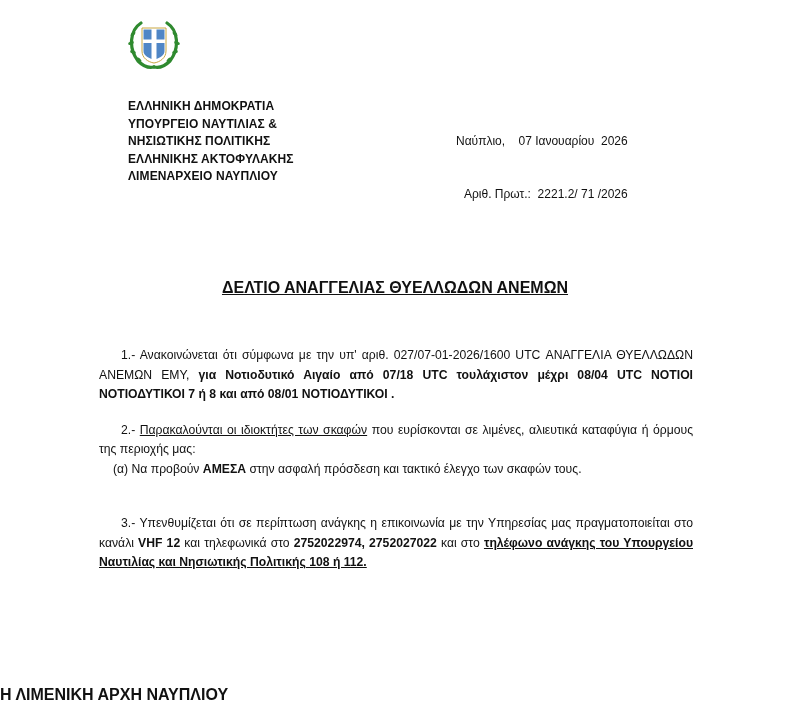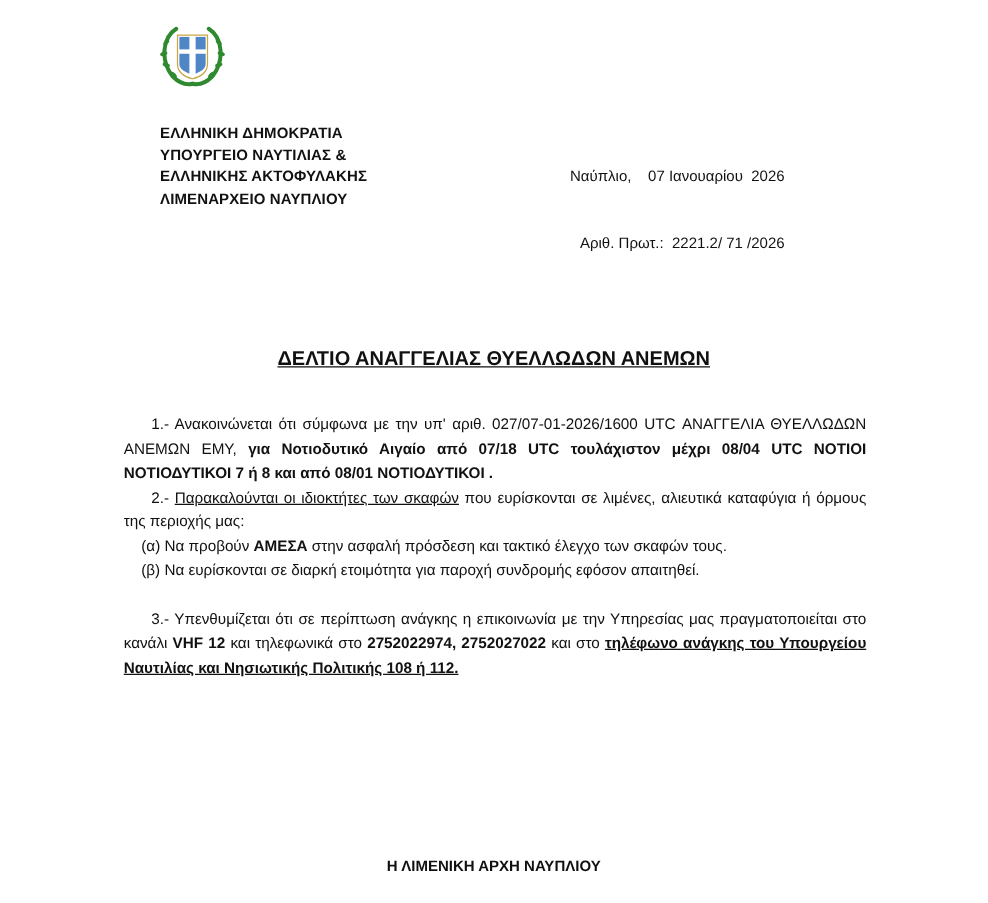--- a/index.html
+++ b/index.html
@@ -5,27 +5,27 @@
   html, body { margin:0; padding:0; background:#ffffff; }
   body { width:790px; height:722px; position:relative; overflow:hidden;
          font-family:"Liberation Sans", sans-serif; color:#111; }
   .emblem { position:absolute; left:124px; top:18px; width:60px; height:52px; }
   .hdr-left { position:absolute; left:99px; top:98px; font-weight:bold; font-size:12px; line-height:17.5px; letter-spacing:0.1px; }
   .hdr-left div { white-space:nowrap;padding-left:29px; }
   .hdr-right { position:absolute; left:456px; top:98px; font-size:12px; line-height:17.5px; white-space:pre;text-align:right; }
   .title { position:absolute; left:0; width:790px; top:279px; text-align:center; font-weight:bold; font-size:16px; text-decoration:underline; }
   .body { position:absolute; left:99px; width:594px; top:330px; font-size:12.2px; line-height:19.5px; }
   .p { text-align:justify; text-align-last:left; margin:0; }
-  .ind { text-indent:22px; }
+  .ind { text-indent:22px;margin-top:16px; }
   .sub { padding-left:14px; }
   .sub2 { text-indent:20px; }
   .b { font-weight:bold; }
   .u { text-decoration:underline; }
   .gap { height:19px; }
-  .sign { position:absolute; left:0; width:790px; top:686px; text-align:center; font-weight:bold; font-size:12px; }
+  .sign { position:absolute; left:0; width:790px; top:686px; font-weight:bold; font-size:16px; }
 </style>
 </head>
 <body>
 
 <svg class="emblem" viewBox="0 0 60 52">
 
   <g fill="none" stroke="#2f8a2f" stroke-width="3.2" stroke-linecap="round">
     <path d="M17 5 C6 12, 4 30, 14 43 C20 49, 26 50, 30 49"></path>
     <path d="M43 5 C54 12, 56 30, 46 43 C40 49, 34 50, 30 49"></path>
   </g>
@@ -43,33 +43,33 @@
   <path d="M18 10 H42 V33 C42 40, 36 44, 30 45 C24 44, 18 40, 18 33 Z" fill="#ffffff" stroke="#c8a640" stroke-width="1"></path>
   <rect x="19.5" y="11.5" width="8" height="10" fill="#4f86c6"></rect>
   <rect x="32.5" y="11.5" width="8" height="10" fill="#4f86c6"></rect>
   <path d="M19.5 25 H27.5 V41 C23 39, 19.5 37, 19.5 33 Z" fill="#4f86c6"></path>
   <path d="M32.5 25 H40.5 V33 C40.5 37, 37 39, 32.5 41 Z" fill="#4f86c6"></path>
 </svg>
 
 <div class="hdr-left">
   <div>ΕΛΛΗΝΙΚΗ ΔΗΜΟΚΡΑΤΙΑ</div>
   <div>ΥΠΟΥΡΓΕΙΟ ΝΑΥΤΙΛΙΑΣ &amp;</div>
+  <div>ΝΗΣΙΩΤΙΚΗΣ ΠΟΛΙΤΙΚΗΣ</div>
   <div>ΕΛΛΗΝΙΚΗΣ ΑΚΤΟΦΥΛΑΚΗΣ</div>
   <div>ΛΙΜΕΝΑΡΧΕΙΟ ΝΑΥΠΛΙΟΥ</div>
 </div>
 
 <div class="hdr-right">
   <div>Ναύπλιο,    07 Ιανουαρίου  2026</div>
   <div>Αριθ. Πρωτ.:  2221.2/ 71 /2026</div>
 </div>
 
 <div class="title">ΔΕΛΤΙΟ ΑΝΑΓΓΕΛΙΑΣ ΘΥΕΛΛΩΔΩΝ ΑΝΕΜΩΝ</div>
 
 <div class="body">
   <p class="p ind"><span>1.- Ανακοινώνεται ότι σύμφωνα με την υπ' αριθ. 027/07-01-2026/1600 UTC ΑΝΑΓΓΕΛΙΑ ΘΥΕΛΛΩΔΩΝ ΑΝΕΜΩΝ ΕΜΥ, </span><span class="b">για Νοτιοδυτικό Αιγαίο από 07/18 UTC τουλάχιστον μέχρι 08/04 UTC ΝΟΤΙΟΙ ΝΟΤΙΟΔΥΤΙΚΟΙ  7 ή 8 και από 08/01 ΝΟΤΙΟΔΥΤΙΚΟΙ .</span></p>
   <p class="p ind"><span>2.- </span><span class="u">Παρακαλούνται οι ιδιοκτήτες των σκαφών</span><span> που ευρίσκονται σε λιμένες, αλιευτικά καταφύγια ή όρμους της περιοχής μας:</span></p>
   <p class="p sub"><span>(α) Να προβούν </span><span class="b">ΑΜΕΣΑ</span><span> στην ασφαλή πρόσδεση και τακτικό έλεγχο των σκαφών τους.</span></p>
-  <p class="p sub">(β) Να ευρίσκονται σε διαρκή ετοιμότητα για παροχή συνδρομής εφόσον απαιτηθεί.</p>
   <div class="gap"></div>
   <p class="p ind"><span>3.- Υπενθυμίζεται ότι σε περίπτωση ανάγκης η επικοινωνία με την Υπηρεσίας μας πραγματοποιείται στο κανάλι </span><span class="b">VHF 12</span><span> και τηλεφωνικά στο </span><span class="b">2752022974, 2752027022</span><span>  και στο </span><span class="b u">τηλέφωνο ανάγκης του Υπουργείου Ναυτιλίας και Νησιωτικής Πολιτικής 108 ή 112.</span></p>
 </div>
 
 <div class="sign">Η ΛΙΜΕΝΙΚΗ ΑΡΧΗ ΝΑΥΠΛΙΟΥ</div>
 
 </body></html>

